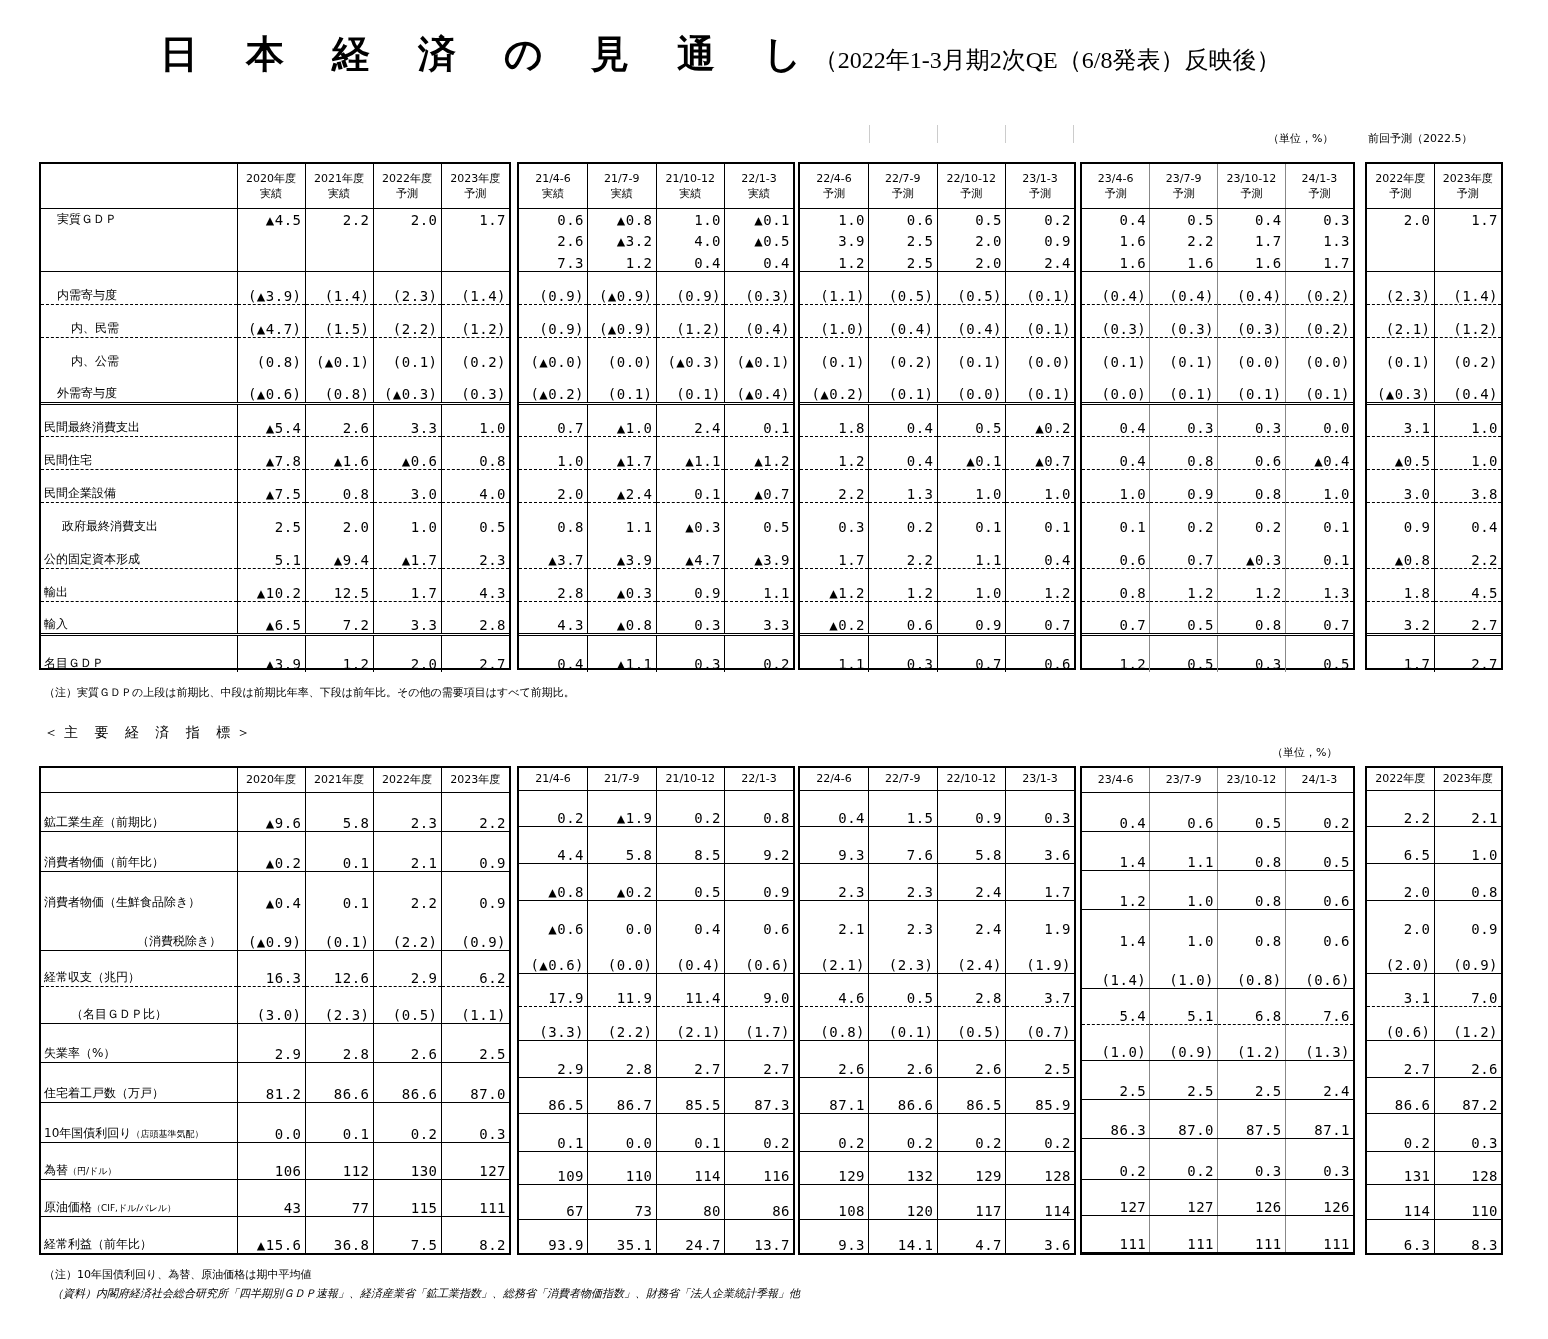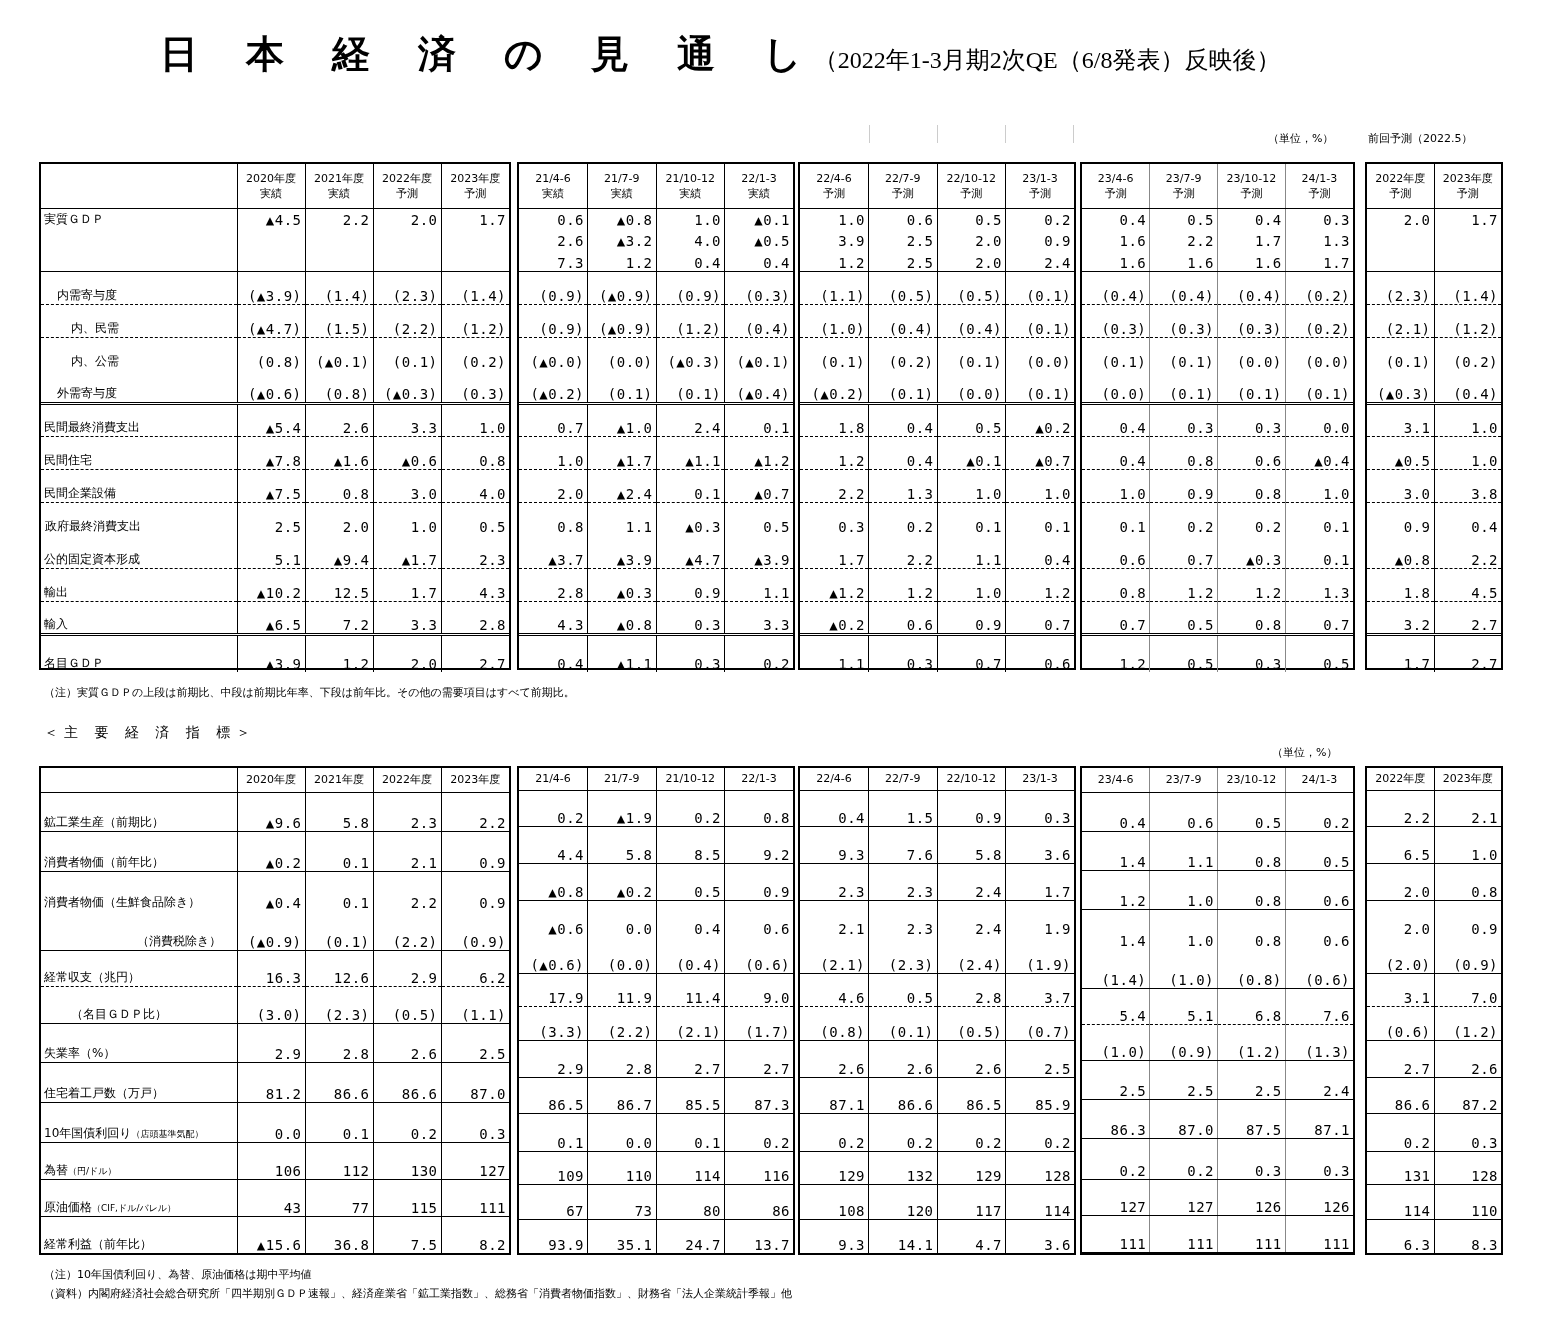--- a/index.html
+++ b/index.html
@@ -55,21 +55,21 @@
         </colgroup>
         <tbody>
           <tr style="height:44px">
             <th class=""></th>
             <th class="vl"><span>2020年度</span><br><span>実績</span></th>
             <th class="vl"><span>2021年度</span><br><span>実績</span></th>
             <th class="vl"><span>2022年度</span><br><span>予測</span></th>
             <th class="vl"><span>2023年度</span><br><span>予測</span></th>
           </tr>
           <tr style="height:20px">
-            <td class="lbl " style="padding-left:3px"><span>実質ＧＤＰ</span></td>
+            <td class="lbl " style="padding-left:16px"><span>実質ＧＤＰ</span></td>
             <td class="vl ">▲4.5</td>
             <td class="vl ">2.2</td>
             <td class="vl ">2.0</td>
             <td class="vl ">1.7</td>
           </tr>
           <tr style="height:21px">
             <td class="lbl " style="padding-left:3px"><span></span></td>
             <td class="vl "></td>
             <td class="vl "></td>
             <td class="vl "></td>
@@ -125,21 +125,21 @@
             <td class="vl dot">0.8</td>
           </tr>
           <tr style="height:33px">
             <td class="lbl dot" style="padding-left:3px"><span>民間企業設備</span></td>
             <td class="vl dot">▲7.5</td>
             <td class="vl dot">0.8</td>
             <td class="vl dot">3.0</td>
             <td class="vl dot">4.0</td>
           </tr>
           <tr style="height:33px">
-            <td class="lbl " style="padding-left:4px"><span>政府最終消費支出</span></td>
+            <td class="lbl " style="padding-left:21px"><span>政府最終消費支出</span></td>
             <td class="vl ">2.5</td>
             <td class="vl ">2.0</td>
             <td class="vl ">1.0</td>
             <td class="vl ">0.5</td>
           </tr>
           <tr style="height:33px">
             <td class="lbl dot" style="padding-left:3px"><span>公的固定資本形成</span></td>
             <td class="vl dot">5.1</td>
             <td class="vl dot">▲9.4</td>
             <td class="vl dot">▲1.7</td>
@@ -977,13 +977,13 @@
           </tr>
           <tr style="height:33px">
             <td class="">6.3</td>
             <td class="vl ">8.3</td>
           </tr>
         </tbody>
       </table>
     </div>
   </div>
 <div class="note" style="left:44px;top:1267px;">（注）10年国債利回り、為替、原油価格は期中平均値</div>
-<div class="note" style="left:44px;top:1286px;">（資料）内閣府経済社会総合研究所「四半期別ＧＤＰ速報」、経済産業省「鉱工業指数」、総務省「消費者物価指数」、財務省「法人企業統計季報」他</div>
+<div class="note" style="left:52px;top:1286px;font-style:italic;">（資料）内閣府経済社会総合研究所「四半期別ＧＤＰ速報」、経済産業省「鉱工業指数」、総務省「消費者物価指数」、財務省「法人企業統計季報」他</div>
 
 </body></html>

